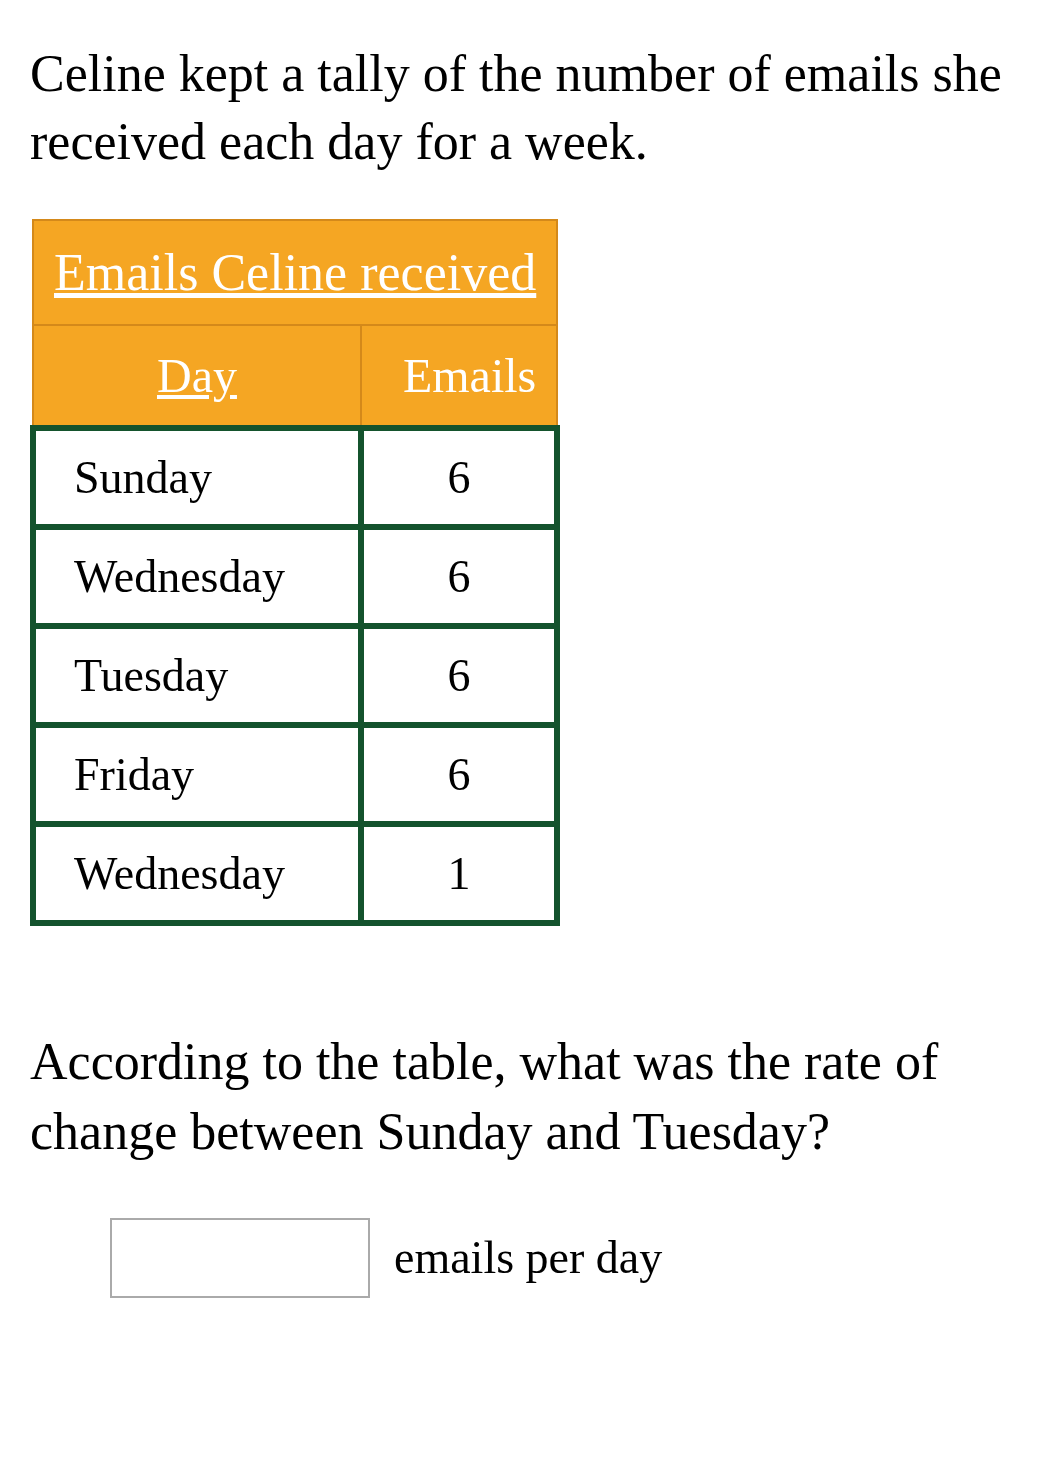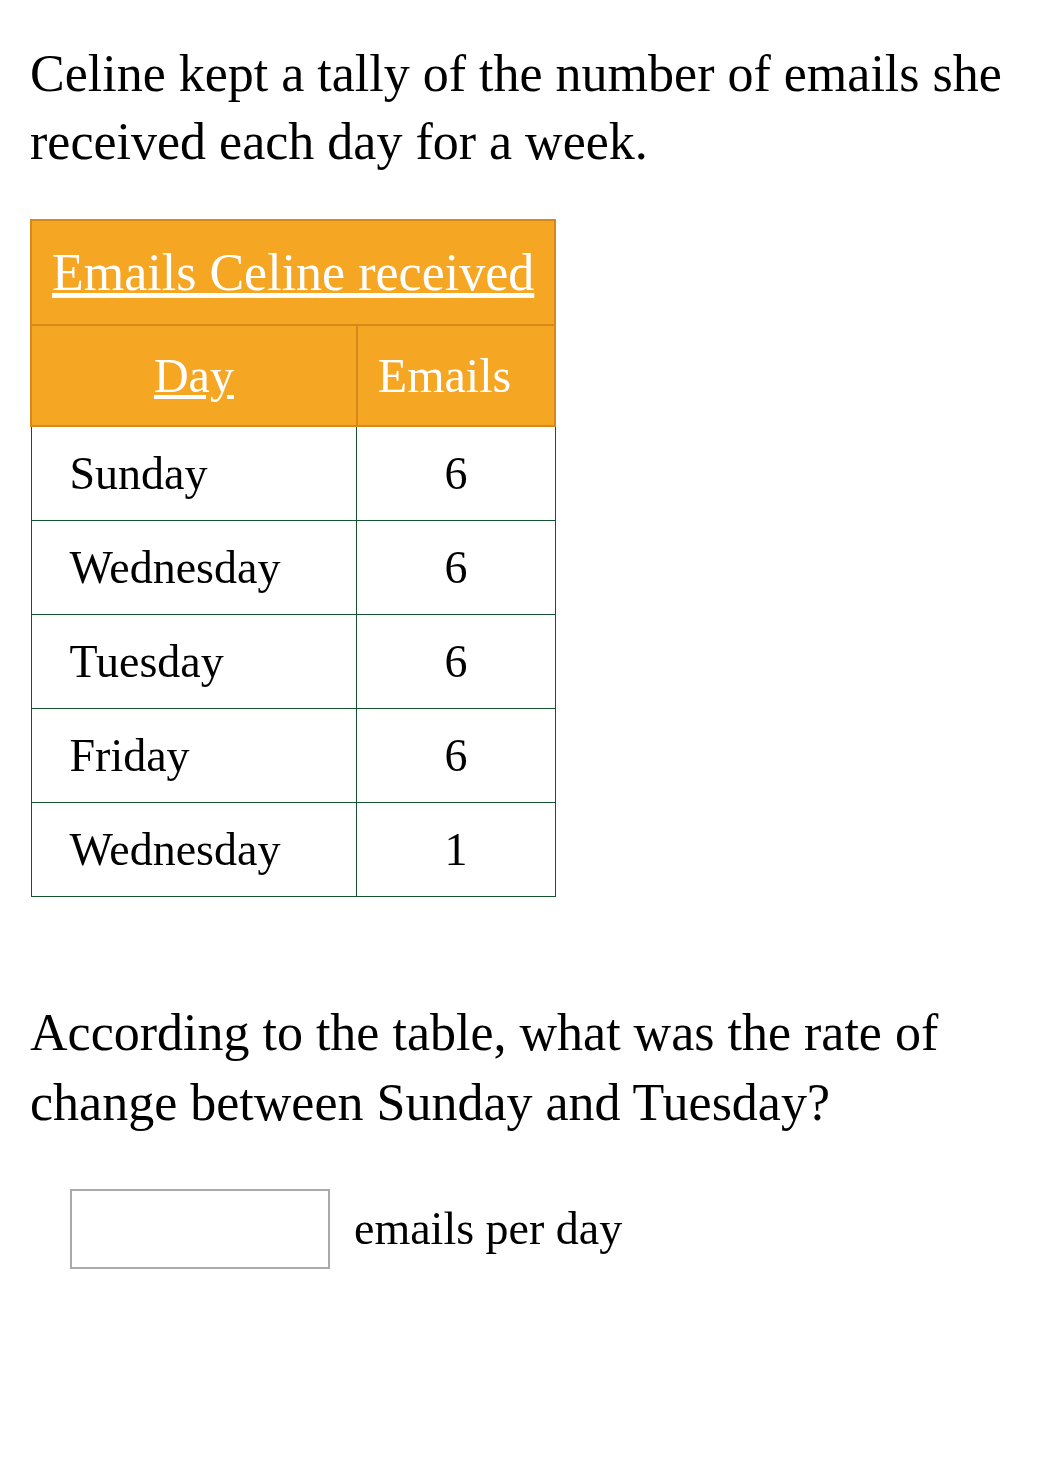--- a/index.html
+++ b/index.html
@@ -42,32 +42,32 @@
       font-size: 52px;
       font-weight: normal;
       border: 2px solid #D4891A;
     }
 
     thead tr th {
       background-color: #F5A623;
       color: #ffffff;
       padding: 22px 20px;
       font-weight: normal;
-      text-align: left;
+      text-align: right;
       border: 2px solid #D4891A;
       font-size: 48px;
     }
 
     thead tr th:first-child {
       text-align: center;
       text-decoration: underline;
     }
 
     tbody tr td {
-      border: 1px solid #14532d;
+      border: 6px solid #14532d;
       padding: 20px 38px;
       color: #000000;
       font-size: 46px;
     }
 
     tbody tr td:first-child {
       text-align: left;
     }
 
     tbody tr td:last-child {
@@ -80,21 +80,21 @@
       color: #000000;
       margin-bottom: 50px;
       font-weight: normal;
       margin-top: 47px;
     }
 
     .answer-row {
       display: flex;
       align-items: center;
       gap: 24px;
-      margin-left: 40px;
+      margin-left: 80px;
     }
 
     .answer-input {
       width: 260px;
       height: 80px;
       border: 2px solid #aaaaaa;
       background: #ffffff;
       font-size: 40px;
       padding: 10px 14px;
     }

